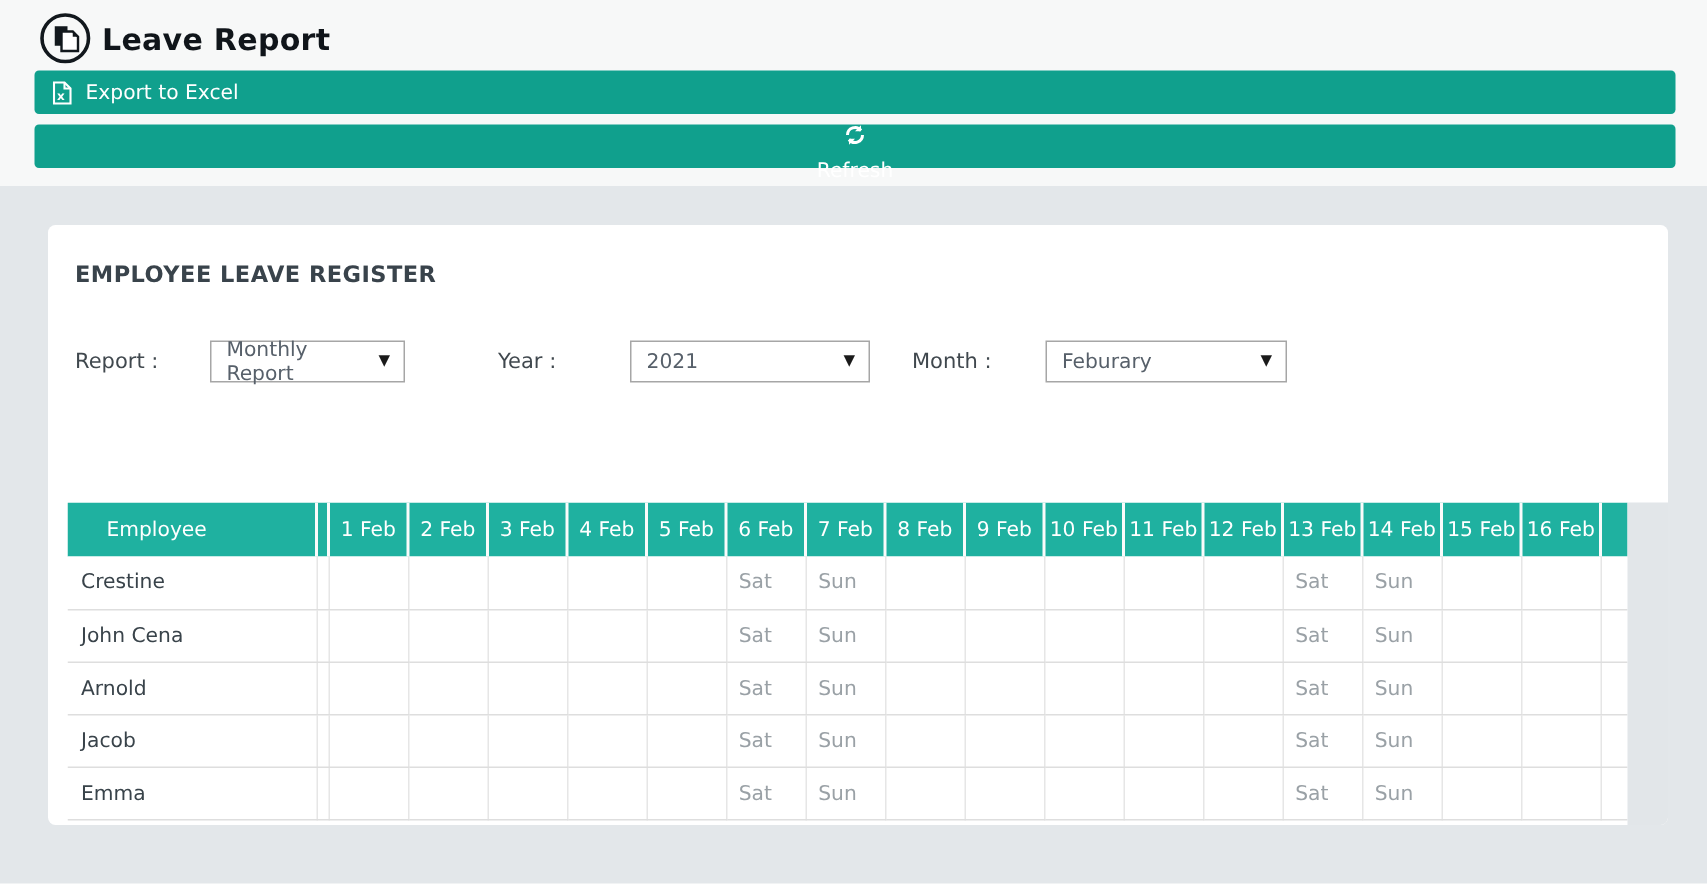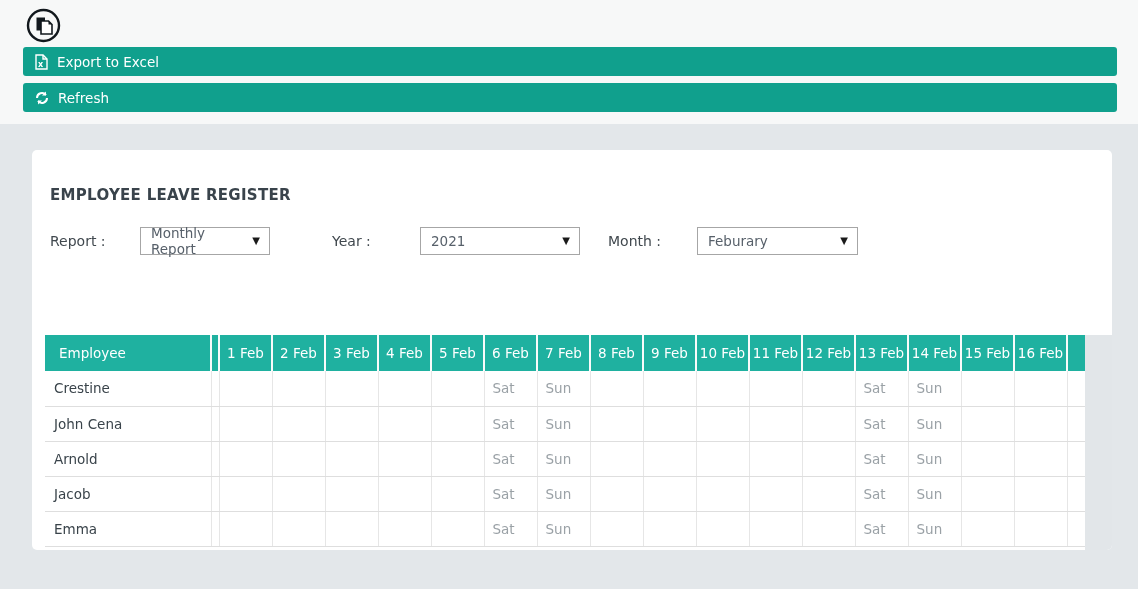--- a/index.html
+++ b/index.html
@@ -23,31 +23,31 @@
   }
   .bigbtn {
     position:absolute; left:23px; right:21px; height:29px;
     background:var(--accent,#10a08d);
     border:none; border-radius:3px; cursor:pointer;
     display:flex; align-items:center; gap:9px;
     padding:0 12px; color:#fff; font-size:13.5px;
     font-family:inherit; text-align:left;
   }
   .bigbtn.export { top:47px; }
-  .bigbtn.refresh { top:83px; }
+  .bigbtn.refresh { top:83px;flex-direction:column; }
   
   .card {
     position:relative;
     margin:26px 26px 0 32px;
     width:1080px; height:400px;
     background:#ffffff; border-radius:5px;
     overflow:hidden;
   }
   .panel-title {
-    position:absolute; left:18px; top:36px;
+    position:absolute; left:18px; top:24px;
     font-size:15px; font-weight:bold; color:#39434b; letter-spacing:0.3px;
   }
   .flabel {
     position:absolute; top:77px; height:28px; line-height:28px;
     font-size:14px; font-weight:normal; color:#40484e;
   }
   .flabel.report { left:18px; }
   .flabel.year   { left:300px; }
   .flabel.month  { left:576px; }
   .sel {
@@ -77,21 +77,21 @@
   }
   .scrolltrack {
     position:absolute; left:1053px; top:185px;
     width:27px; height:215px; background:#e2e6e9;
   }
   table { border-collapse:collapse; table-layout:fixed; width:1075px; }
   th {
     background:var(--accent3,#1fb1a0); color:#fff; font-weight:400;
     font-size:13.5px; height:36px; border-right:2px solid #fafbfb;
   }
-  th.c-emp  { width:166px; text-align:left; padding-left:14px; }
+  th.c-emp  { width:166px; text-align:left; padding-left:26px; }
   th.c-sep  { width:8px;  border-left:2px solid #fafbfb; }
   th.c-date { width:53px; text-align:center; padding:0 2px; }
   th.c-stub { width:53px; border-left:2px solid #fafbfb; }
   td {
     height:35px; font-size:13.5px;
     border-bottom:1px solid #dedede; border-right:1px solid #e6e6e6;
     background:#fff;
   }
   td.c-name { color:#39434a; padding-left:9px; }
   td.c-sepb { }
@@ -103,20 +103,21 @@
 <div class="topband">
   <div class="title-row">
     <span style="display:inline-flex;">
       <svg width="35" height="35" viewBox="0 0 35 35">
         <circle cx="17.5" cy="17.5" r="15.5" fill="none" stroke="#12181d" stroke-width="2.4"></circle>
         <rect x="10.5" y="9.5" width="8.5" height="13" fill="#12181d"></rect>
         <path d="M15 13 h7.5 l3.5 3.5 v9.5 h-11 z" fill="#ffffff" stroke="#12181d" stroke-width="1.6"></path>
         <path d="M22.5 13 v3.5 h3.5 z" fill="#12181d"></path>
       </svg>
     </span>
+    <h1>Leave Report</h1>
   </div>
 
   <button class="bigbtn export">
     <span style="display:inline-flex;">
       <svg width="13" height="16" viewBox="0 0 13 16">
         <path d="M1 1 h7 l4 4 v10 h-11 z" fill="none" stroke="#ffffff" stroke-width="1.4"></path>
         <path d="M8 1 v4 h4" fill="none" stroke="#ffffff" stroke-width="1.4"></path>
         <text x="3" y="12.5" font-size="8" font-weight="bold" fill="#ffffff" font-family="DejaVu Sans,sans-serif">x</text>
       </svg>
     </span>

